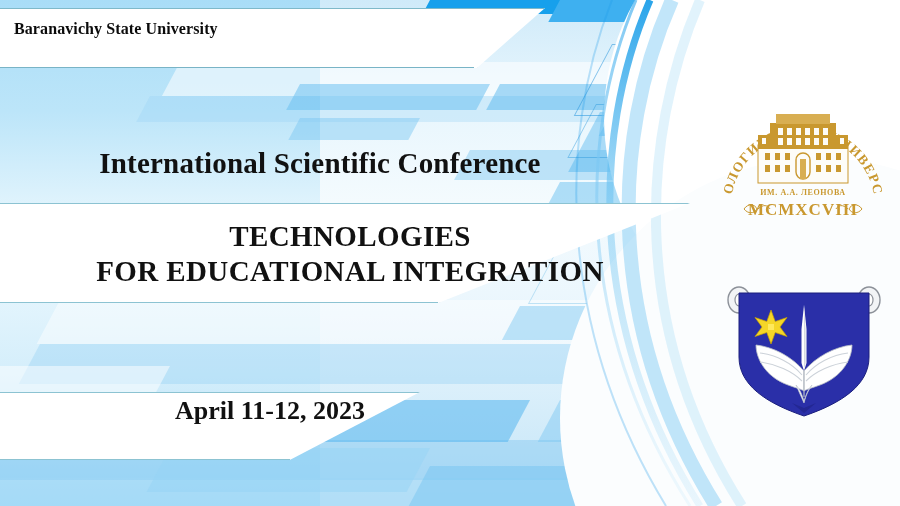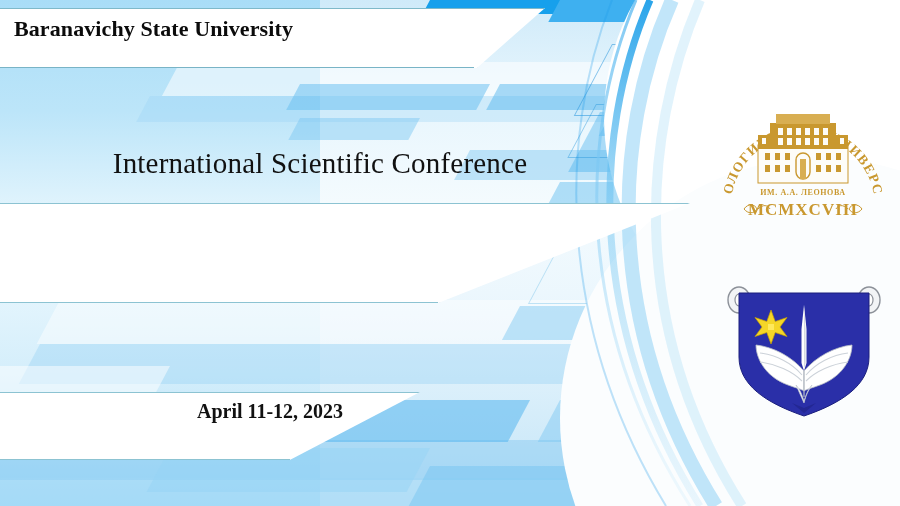--- a/index.html
+++ b/index.html
@@ -78,47 +78,47 @@
   }
   .banner-date .lbot{
     position:absolute;left:0;bottom:0;width:290px;height:1px;background:#8cc3d2;
   }
 
   
   .org{
     position:absolute;left:14px;top:18px;
     color:#0b0b0b;
     font-weight:bold;
-    font-size:22px;
+    font-size:16px;
     line-height:22px;
     letter-spacing:.1px;
     white-space:nowrap;
   }
   .conf-title{
     position:absolute;left:0;top:147px;width:640px;
     text-align:center;
-    font-weight:normal;
+    font-weight:bold;
     font-size:29px;
     color:#111;
     letter-spacing:.2px;
   }
   .main-title{
     position:absolute;left:0;top:219px;width:700px;
     text-align:center;
     font-weight:bold;
     font-size:29px;
     line-height:35px;
     color:#111;
     letter-spacing:.4px;
   }
   .date-block{
     position:absolute;left:0;top:397px;width:540px;
     text-align:center;
     font-weight:bold;
-    font-size:20px;
+    font-size:26px;
     line-height:28px;
     color:#111;
   }
 
   
   .seal{position:absolute;left:718px;top:83px;width:170px;height:140px;}
   .shield-wrap{position:absolute;left:726px;top:285px;width:156px;height:135px;}
 </style>
 </head>
 <body>
@@ -293,20 +293,24 @@
   <div class="org">
     <div>Baranavichy State University</div>
   </div>
 
   <div class="conf-title">International Scientific Conference</div>
 
   <div class="banner banner-main">
     <div class="ltop"></div>
     <div class="lbot"></div>
   </div>
+  <div class="main-title">
+    <div>TECHNOLOGIES</div>
+    <div>FOR EDUCATIONAL INTEGRATION</div>
+  </div>
 
   <div class="banner banner-date">
     <div class="ltop"></div>
     <div class="lbot"></div>
   </div>
   <div class="date-block">
     <div>April 11-12, 2023</div>
   </div>
 
 </div>

